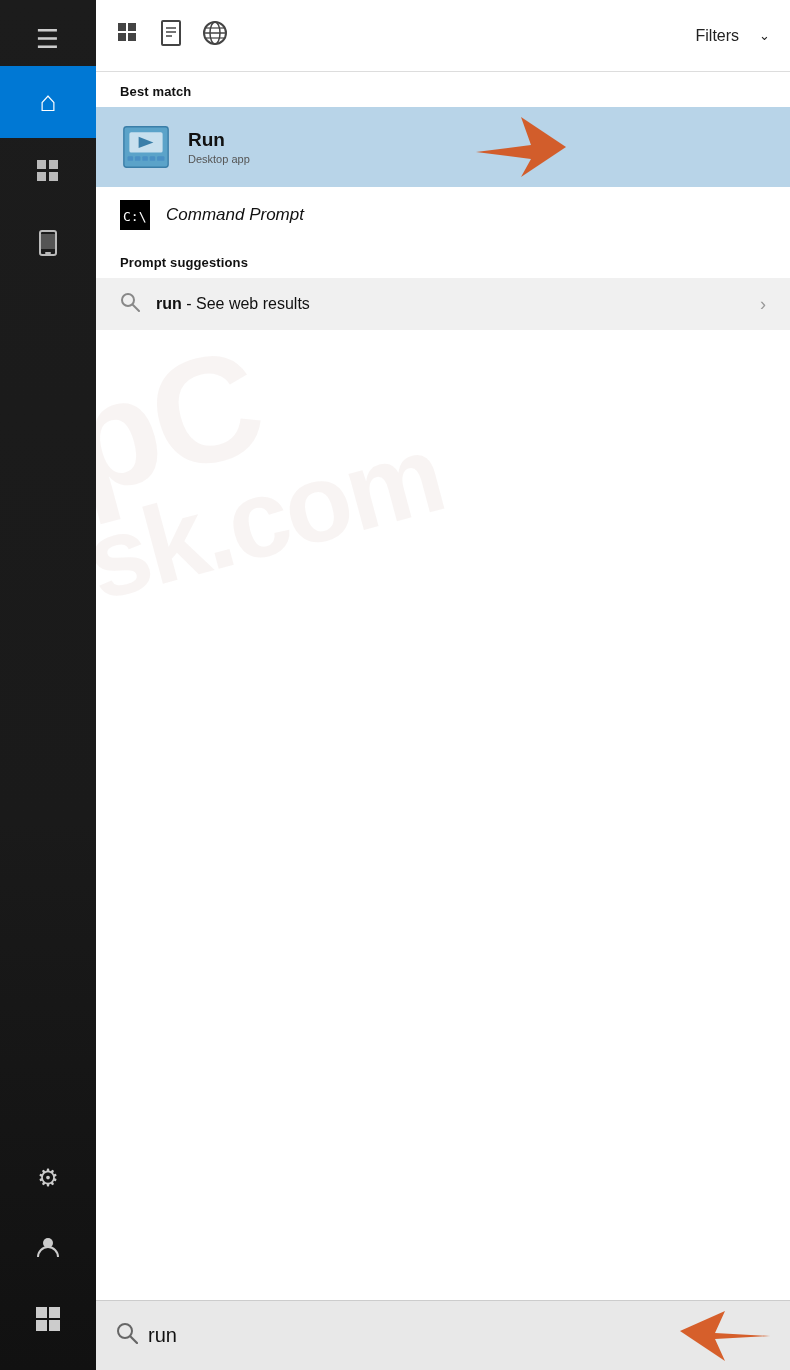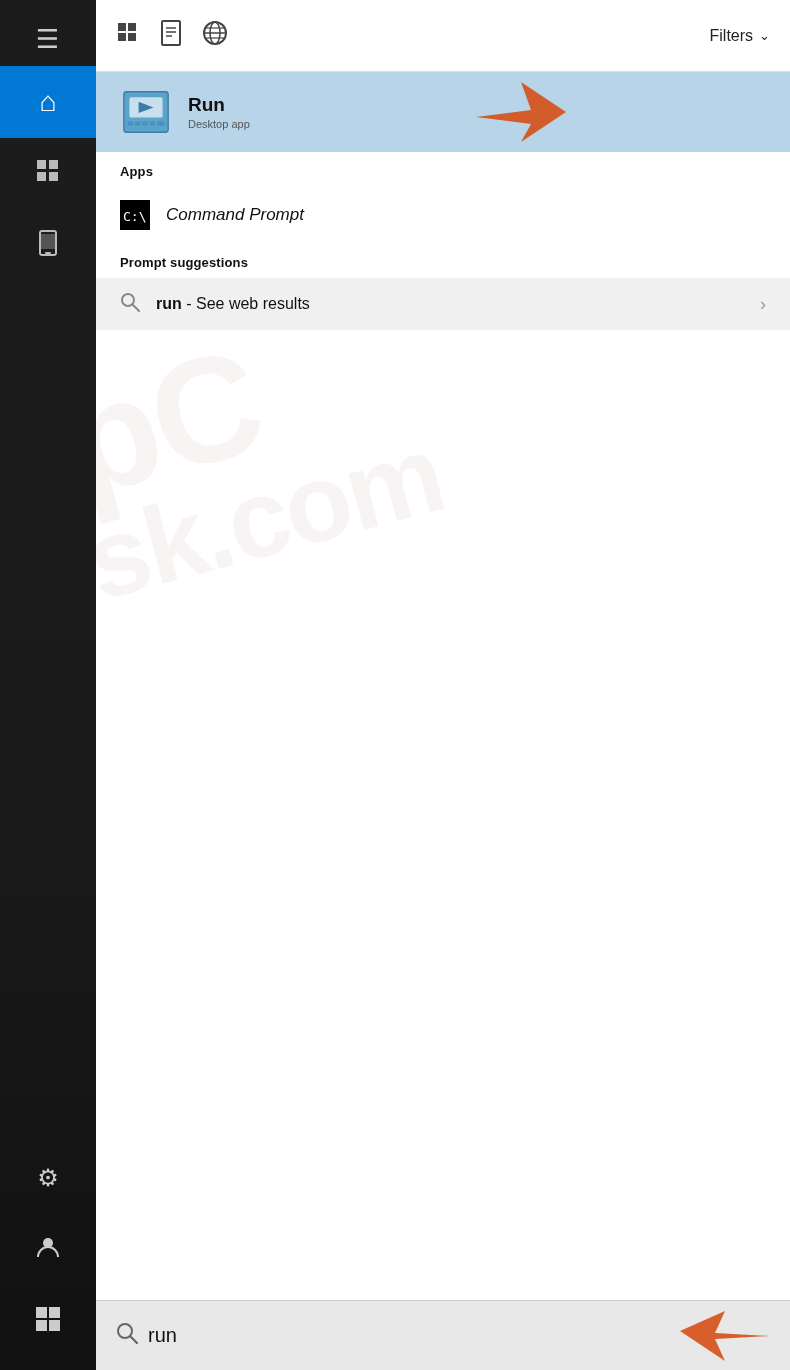--- a/index.html
+++ b/index.html
@@ -90,21 +90,21 @@
 
     .toolbar-icon {
       font-size: 22px;
       color: #444;
       cursor: pointer;
     }
 
     .filters-btn {
       display: flex;
       align-items: center;
-      gap: 6px;
+      gap: 20px;
       font-size: 16px;
       color: #222;
       cursor: pointer;
       margin-left: auto;
     }
 
     
     .results {
       flex: 1;
       overflow-y: auto;
@@ -400,20 +400,21 @@
       </span>
     </div>
     <div class="filters-btn">
       <span>Filters</span>
       <span style="font-size:13px;">⌄</span>
     </div>
   </div>
 
   <div class="results">
 
+    <div class="section-label">Best match</div>
 
     <div class="best-match-item" style="position:relative;">
       <div class="best-match-icon">
 
         <svg class="run-icon-svg" viewBox="0 0 52 52" fill="none" xmlns="http://www.w3.org/2000/svg">
           <rect x="2" y="4" width="48" height="44" rx="3" fill="#5ba3c9"></rect>
           <rect x="2" y="4" width="48" height="44" rx="3" stroke="#3a7ea8" stroke-width="1.5"></rect>
 
           <rect x="8" y="10" width="36" height="22" rx="2" fill="#c8e0ee"></rect>
 
@@ -431,21 +432,20 @@
         <span class="item-subtitle">Desktop app</span>
       </div>
 
       <div class="arrow-annotation">
         <svg width="90" height="70" viewBox="0 0 90 70">
           <polygon points="90,30 45,0 55,28 0,35 55,42 45,60" fill="#d4521a" opacity="0.92"></polygon>
         </svg>
       </div>
     </div>
 
-    <div class="section-label">Apps</div>
 
     <div class="app-item">
       <div class="app-item-icon">
 
         <svg width="30" height="26" viewBox="0 0 30 26" fill="none">
           <rect width="30" height="26" fill="#000"></rect>
           <text x="3" y="19" fill="#fff" font-size="13" font-family="monospace">C:\</text>
         </svg>
       </div>
       <span class="app-item-label">Command Prompt</span>

